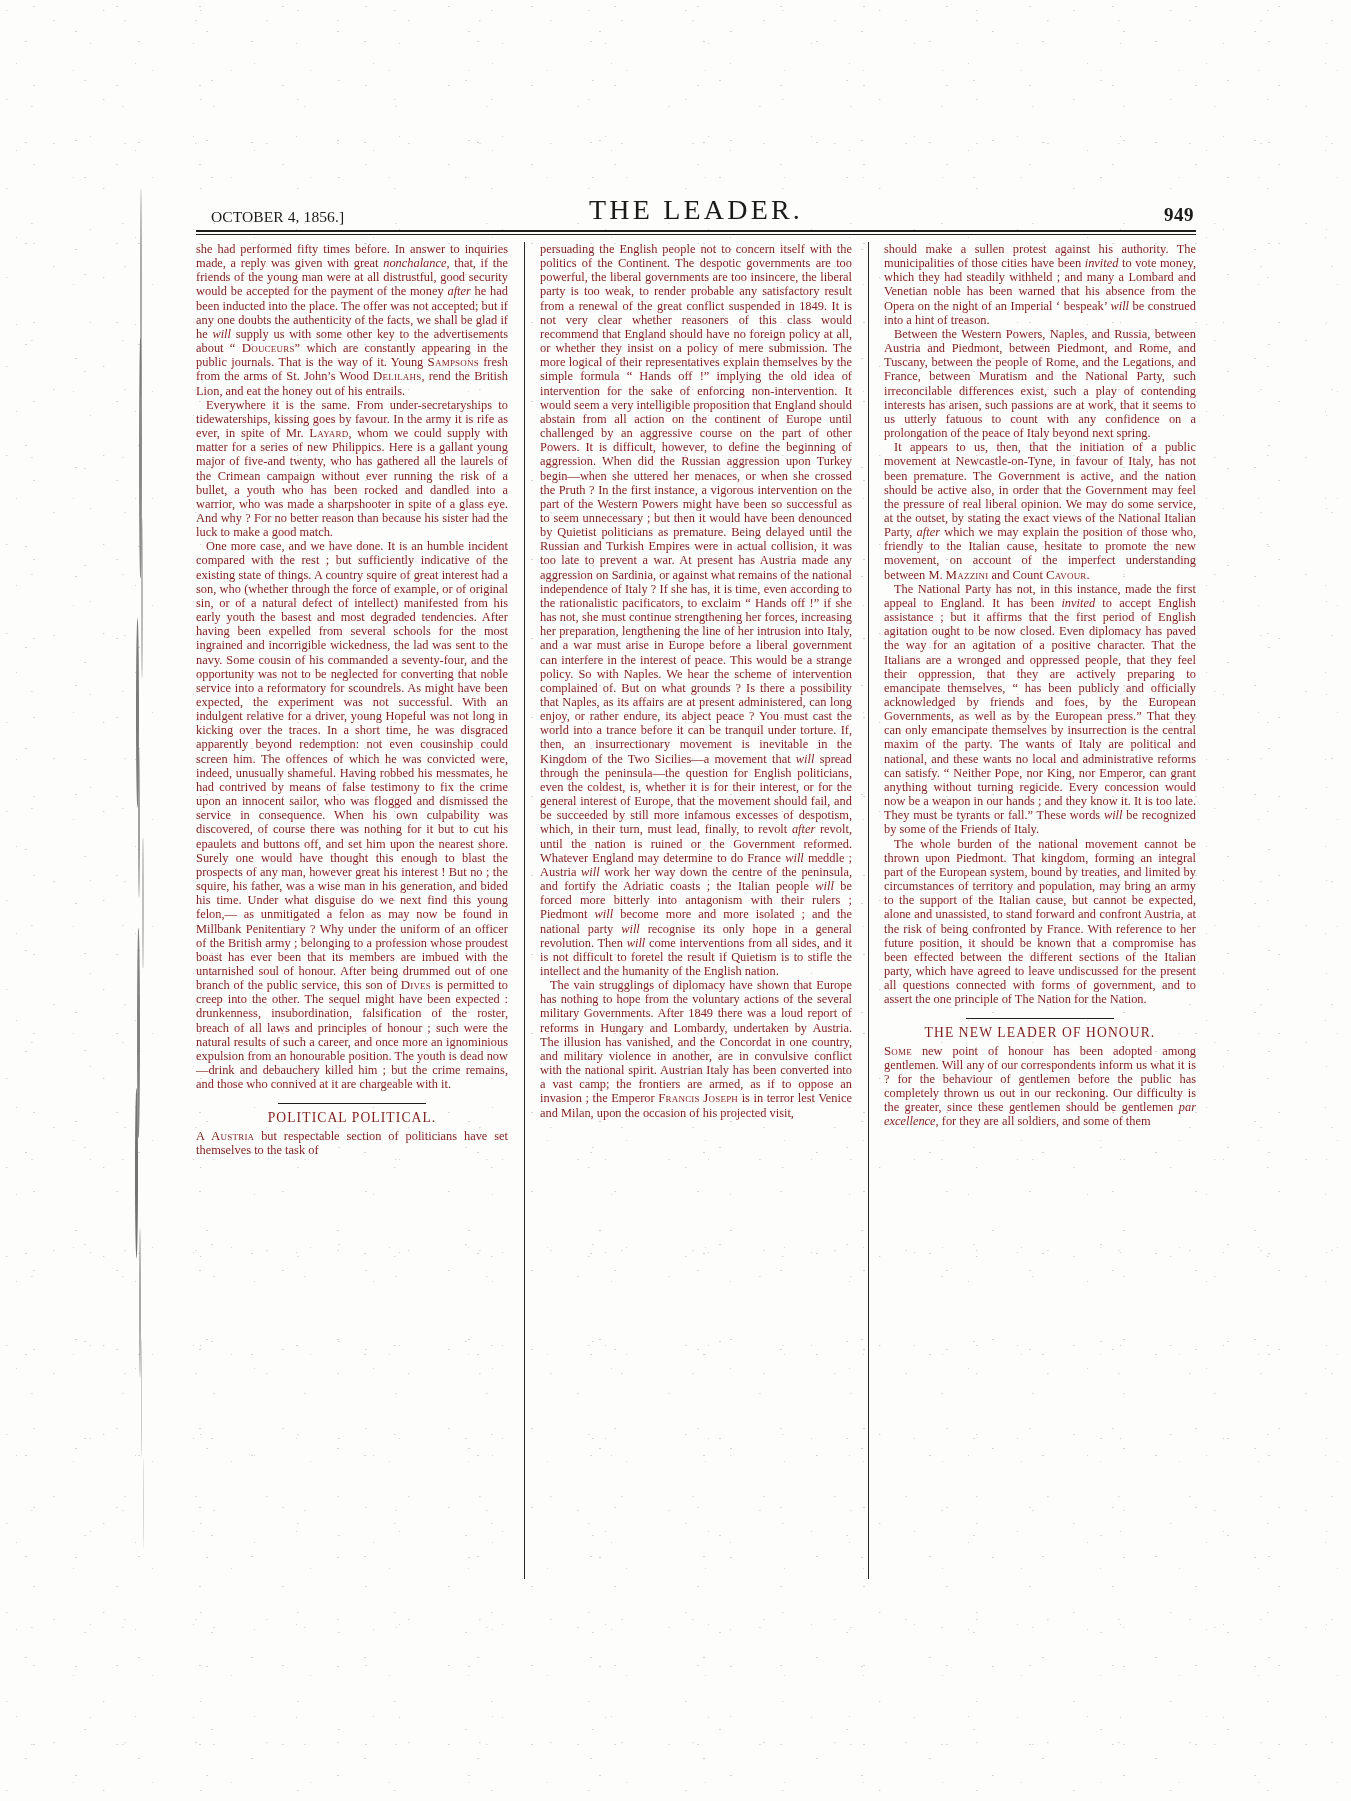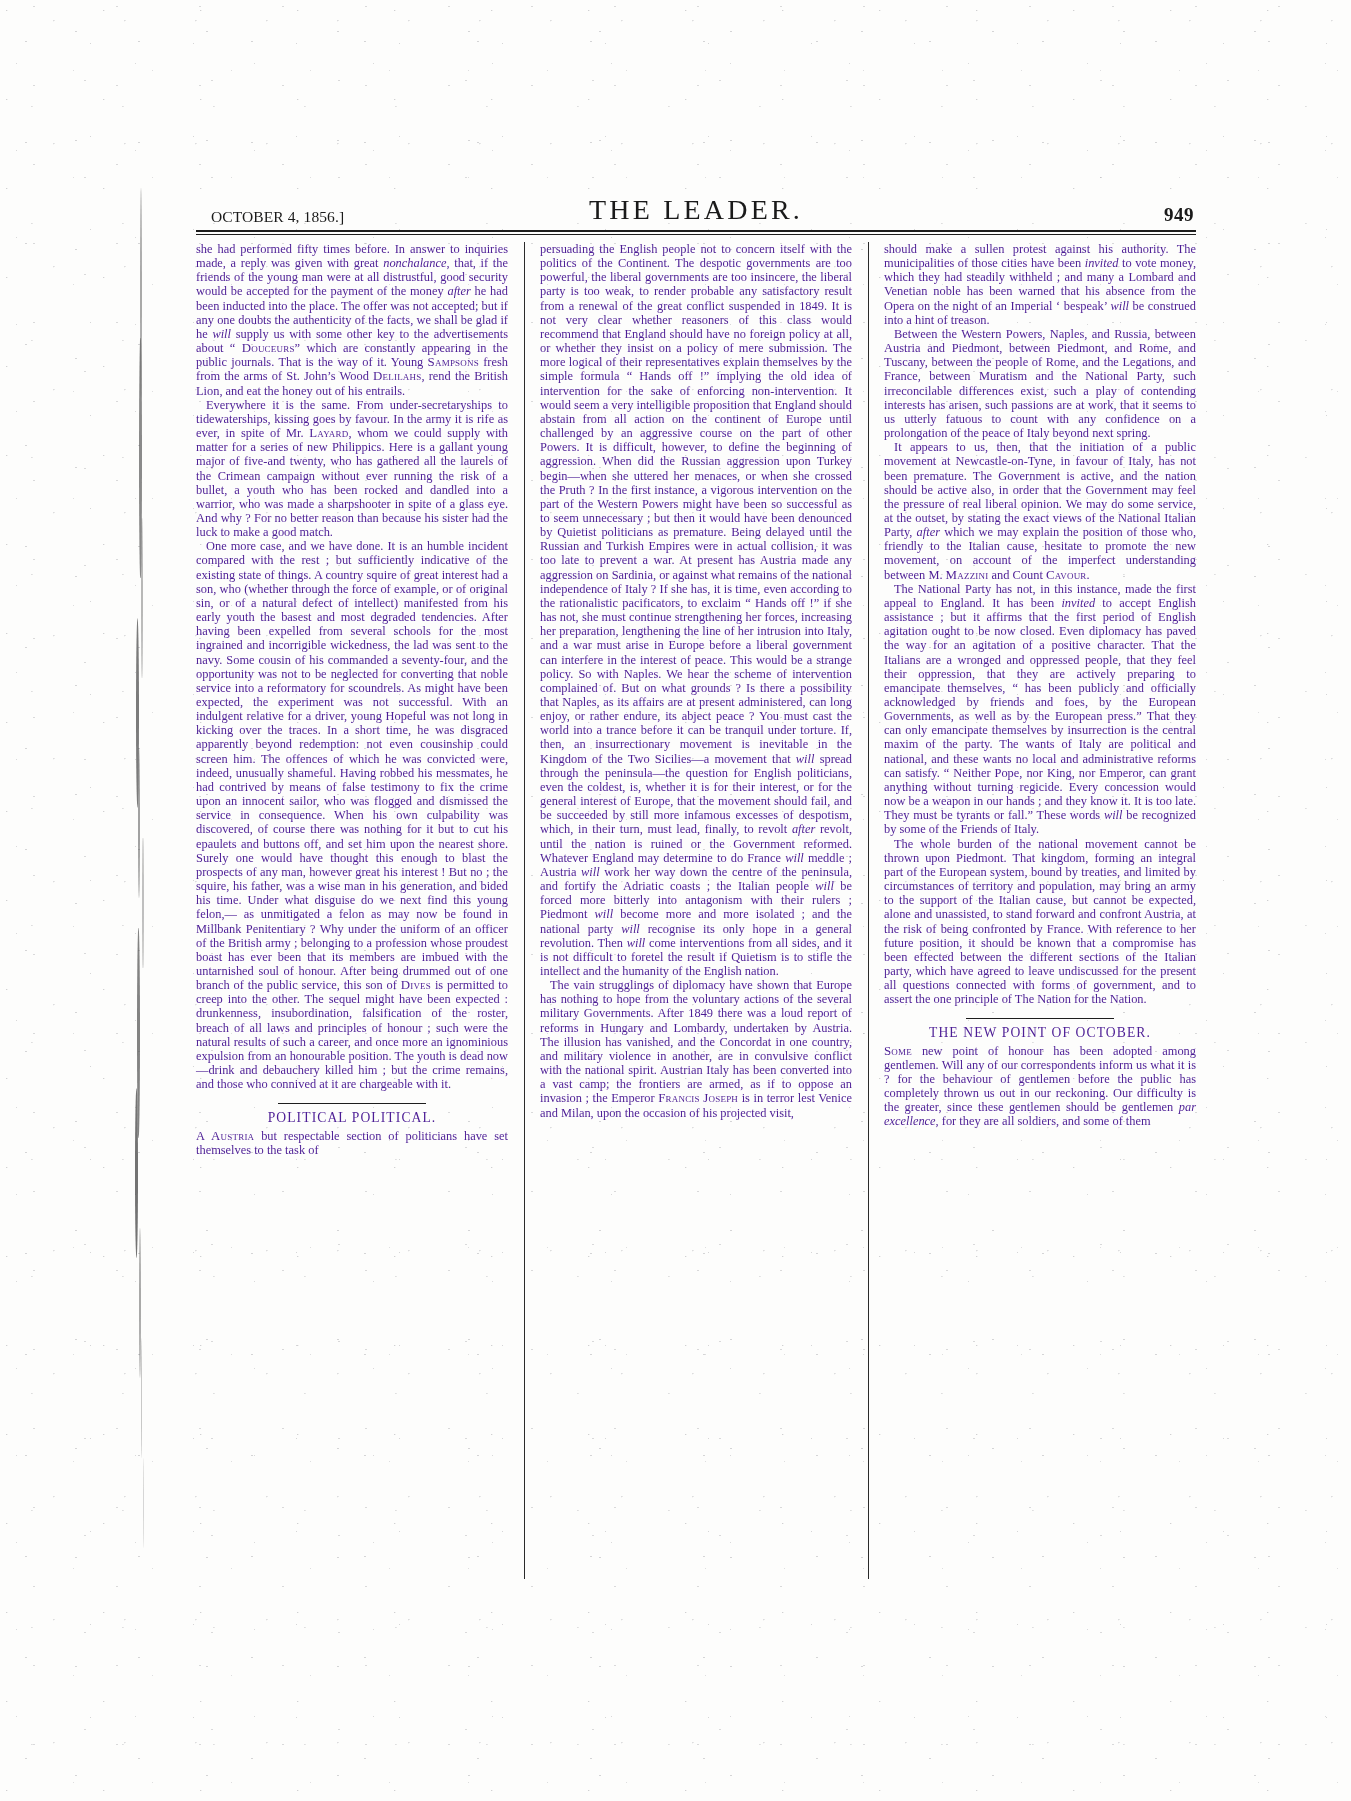--- a/index.html
+++ b/index.html
@@ -158,21 +158,21 @@
   }
   .sec-head {
     text-align: center;
     font-size: 13.6px;
     letter-spacing: 1.1px;
     margin: 7px 0 3px 0;
     text-indent: 0;
   }
 
   
-  .col { color: #4c1d95; }
+  .col { color: #7f1d1d; }
   #columns { text-rendering: optimizeLegibility; }
 </style>
 </head>
 <body>
 
 <div id="page-scan">
   <div id="speckle"></div>
   <div id="binding-artifact">
       <div class="streak" style="left: 10px; top: 0px; width: 2px; height: 210px; opacity: 0.55;"></div>
       <div class="streak" style="left: 9px; top: 150px; width: 2.6px; height: 240px; opacity: 0.75;"></div>
@@ -212,19 +212,19 @@
           <p>The vain strugglings of diplomacy have shown that Europe has nothing to hope from the voluntary actions of the several military Governments. After 1849 there was a loud report of reforms in Hungary and Lombardy, undertaken by Austria. The illusion has vanished, and the Concordat in one country, and military violence in another, are in convulsive conflict with the national spirit. Austrian Italy has been converted into a vast camp; the frontiers are armed, as if to oppose an invasion ; the Emperor <span class="sc">Francis</span> <span class="sc">Joseph</span> is in terror lest Venice and Milan, upon the occasion of his projected visit,</p>
         </div>
       <div class="col-sep"></div>
       <div class="col" id="col3">
           <p class="noindent">should make a sullen protest against his authority. The municipalities of those cities have been <i>invited</i> to vote money, which they had steadily withheld ; and many a Lombard and Venetian noble has been warned that his absence from the Opera on the night of an Imperial ‘ bespeak’ <i>will</i> be construed into a hint of treason.</p>
           <p>Between the Western Powers, Naples, and Russia, between Austria and Piedmont, between Piedmont, and Rome, and Tuscany, between the people of Rome, and the Legations, and France, between Muratism and the National Party, such irreconcilable differences exist, such a play of contending interests has arisen, such passions are at work, that it seems to us utterly fatuous to count with any confidence on a prolongation of the peace of Italy beyond next spring.</p>
           <p>It appears to us, then, that the initiation of a public movement at Newcastle-on-Tyne, in favour of Italy, has not been premature. The Government is active, and the nation should be active also, in order that the Government may feel the pressure of real liberal opinion. We may do some service, at the outset, by stating the exact views of the National Italian Party, <i>after</i> which we may explain the position of those who, friendly to the Italian cause, hesitate to promote the new movement, on account of the imperfect understanding between M. <span class="sc">Mazzini</span> and Count <span class="sc">Cavour</span>.</p>
           <p>The National Party has not, in this instance, made the first appeal to England. It has been <i>invited</i> to accept English assistance ; but it affirms that the first period of English agitation ought to be now closed. Even diplomacy has paved the way for an agitation of a positive character. That the Italians are a wronged and oppressed people, that they feel their oppression, that they are actively preparing to emancipate themselves, “ has been publicly and officially acknowledged by friends and foes, by the European Governments, as well as by the European press.” That they can only emancipate themselves by insurrection is the central maxim of the party. The wants of Italy are political and national, and these wants no local and administrative reforms can satisfy. “ Neither Pope, nor King, nor Emperor, can grant anything without turning regicide. Every concession would now be a weapon in our hands ; and they know it. It is too late. They must be tyrants or fall.” These words <i>will</i> be recognized by some of the Friends of Italy.</p>
           <p>The whole burden of the national movement cannot be thrown upon Piedmont. That kingdom, forming an integral part of the European system, bound by treaties, and limited by circumstances of territory and population, may bring an army to the support of the Italian cause, but cannot be expected, alone and unassisted, to stand forward and confront Austria, at the risk of being confronted by France. With reference to her future position, it should be known that a compromise has been effected between the different sections of the Italian party, which have agreed to leave undiscussed for the present all questions connected with forms of government, and to assert the one principle of The Nation for the Nation.</p>
           <div class="sec-rule"></div>
-          <div class="sec-head">THE NEW POINT OF OCTOBER.</div>
+          <div class="sec-head">THE NEW LEADER OF HONOUR.</div>
           <p class="noindent"><span class="sc">Some</span> new point of honour has been adopted among gentlemen. Will any of our correspondents inform us what it is ? for the behaviour of gentlemen before the public has completely thrown us out in our reckoning. Our difficulty is the greater, since these gentlemen should be gentlemen <i>par excellence</i>, for they are all soldiers, and some of them</p>
         </div>
     </div>
 
   </div>
 </div>
 
 </body></html>

